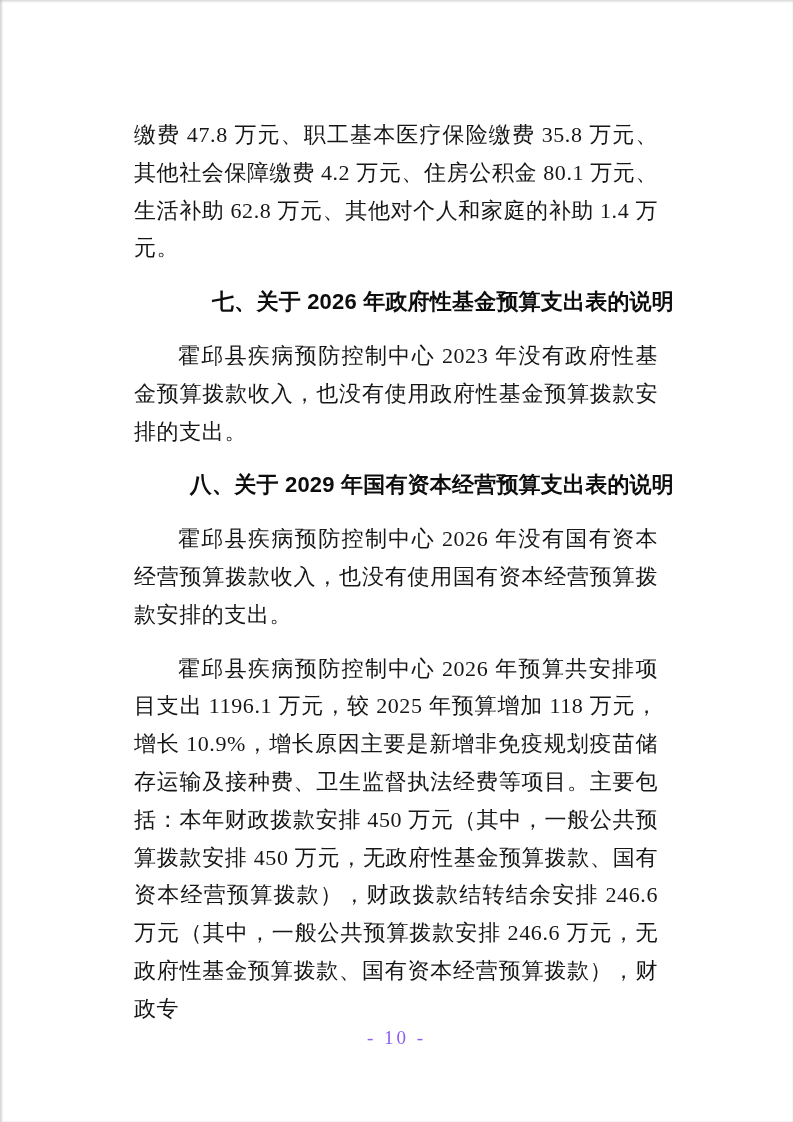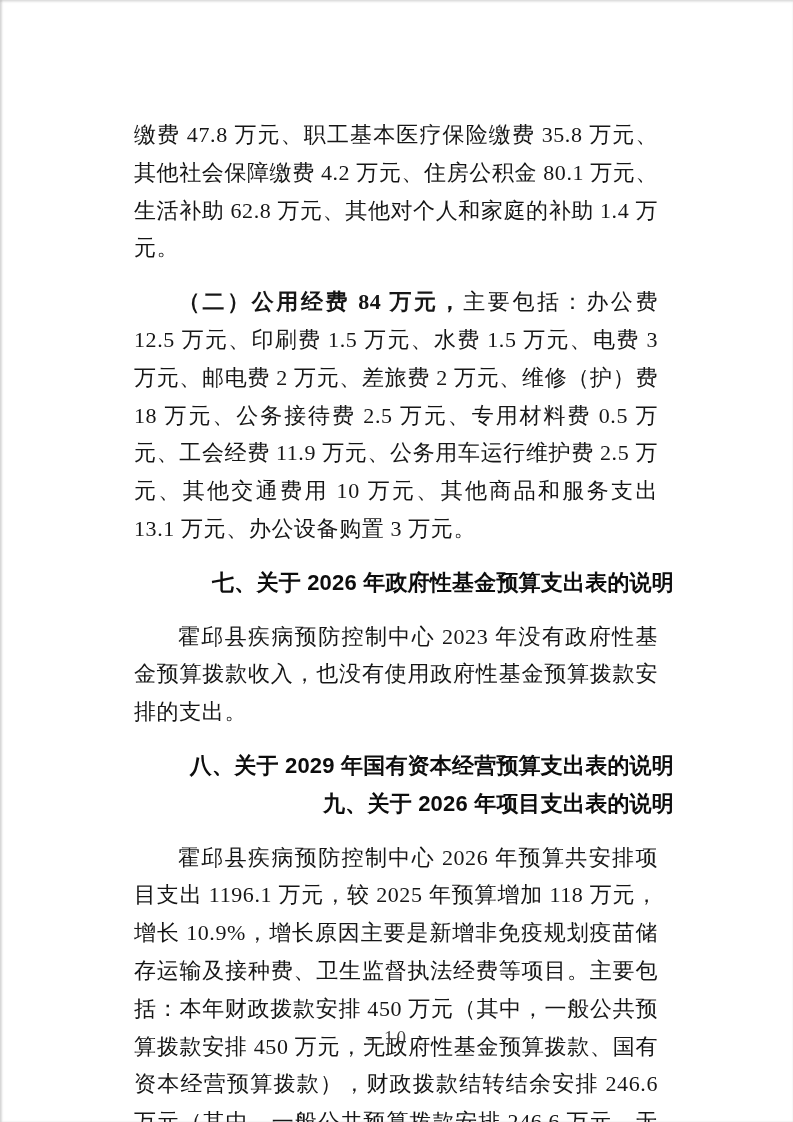--- a/index.html
+++ b/index.html
@@ -54,43 +54,42 @@
     color: #0d0d0d;
   }
   .footer {
     position: absolute;
     left: 0;
     right: 0;
     top: 1027px;
     text-align: center;
     font-size: 19px;
     letter-spacing: 3px;
-    color: #404040;
+    color: #8b5cf6;
     font-family: "Liberation Serif", "DejaVu Serif", serif;
   }
 </style>
 </head>
 <body>
 
 <div class="page">
 
   <div class="content">
 
     <p>缴费 47.8 万元、职工基本医疗保险缴费 35.8 万元、其他社会保障缴费 4.2 万元、住房公积金 80.1 万元、生活补助 62.8 万元、其他对个人和家庭的补助 1.4 万元。</p>
 
-    <p class="indent"><span class="lead-bold">（二）公用经费 84 万元，</span><span>主要包括：办公费 12.5 万元、印刷费 1.5 万元、水费 1.5 万元、电费 3 万元、邮电费 2 万元、差旅费 2 万元、维修（护）费 18 万元、公务接待费 2.5 万元、专用材料费 0.5 万元、工会经费 11.9 万元、公务用车运行维护费 2.5 万元、其他交通费用 10 万元、其他商品和服务支出 13.1 万元、办公设备购置 3 万元。</span></p>
 
     <h2 class="section">七、关于 2026 年政府性基金预算支出表的说明</h2>
 
     <p class="indent">霍邱县疾病预防控制中心 2023 年没有政府性基金预算拨款收入，也没有使用政府性基金预算拨款安排的支出。</p>
 
     <h2 class="section">八、关于 2029 年国有资本经营预算支出表的说明</h2>
 
+    <p class="indent">霍邱县疾病预防控制中心 2026 年没有国有资本经营预算拨款收入，也没有使用国有资本经营预算拨款安排的支出。</p>
 
-    <h2 class="section">九、关于 2026 年项目支出表的说明</h2>
 
     <p class="indent">霍邱县疾病预防控制中心 2026 年预算共安排项目支出 1196.1 万元，较 2025 年预算增加 118 万元，增长 10.9%，增长原因主要是新增非免疫规划疫苗储存运输及接种费、卫生监督执法经费等项目。主要包括：本年财政拨款安排 450 万元（其中，一般公共预算拨款安排 450 万元，无政府性基金预算拨款、国有资本经营预算拨款），财政拨款结转结余安排 246.6 万元（其中，一般公共预算拨款安排 246.6 万元，无政府性基金预算拨款、国有资本经营预算拨款），财政专</p>
 
   </div>
 
   <div class="footer">- 10 -</div>
 
 </div>
 
 </body></html>

